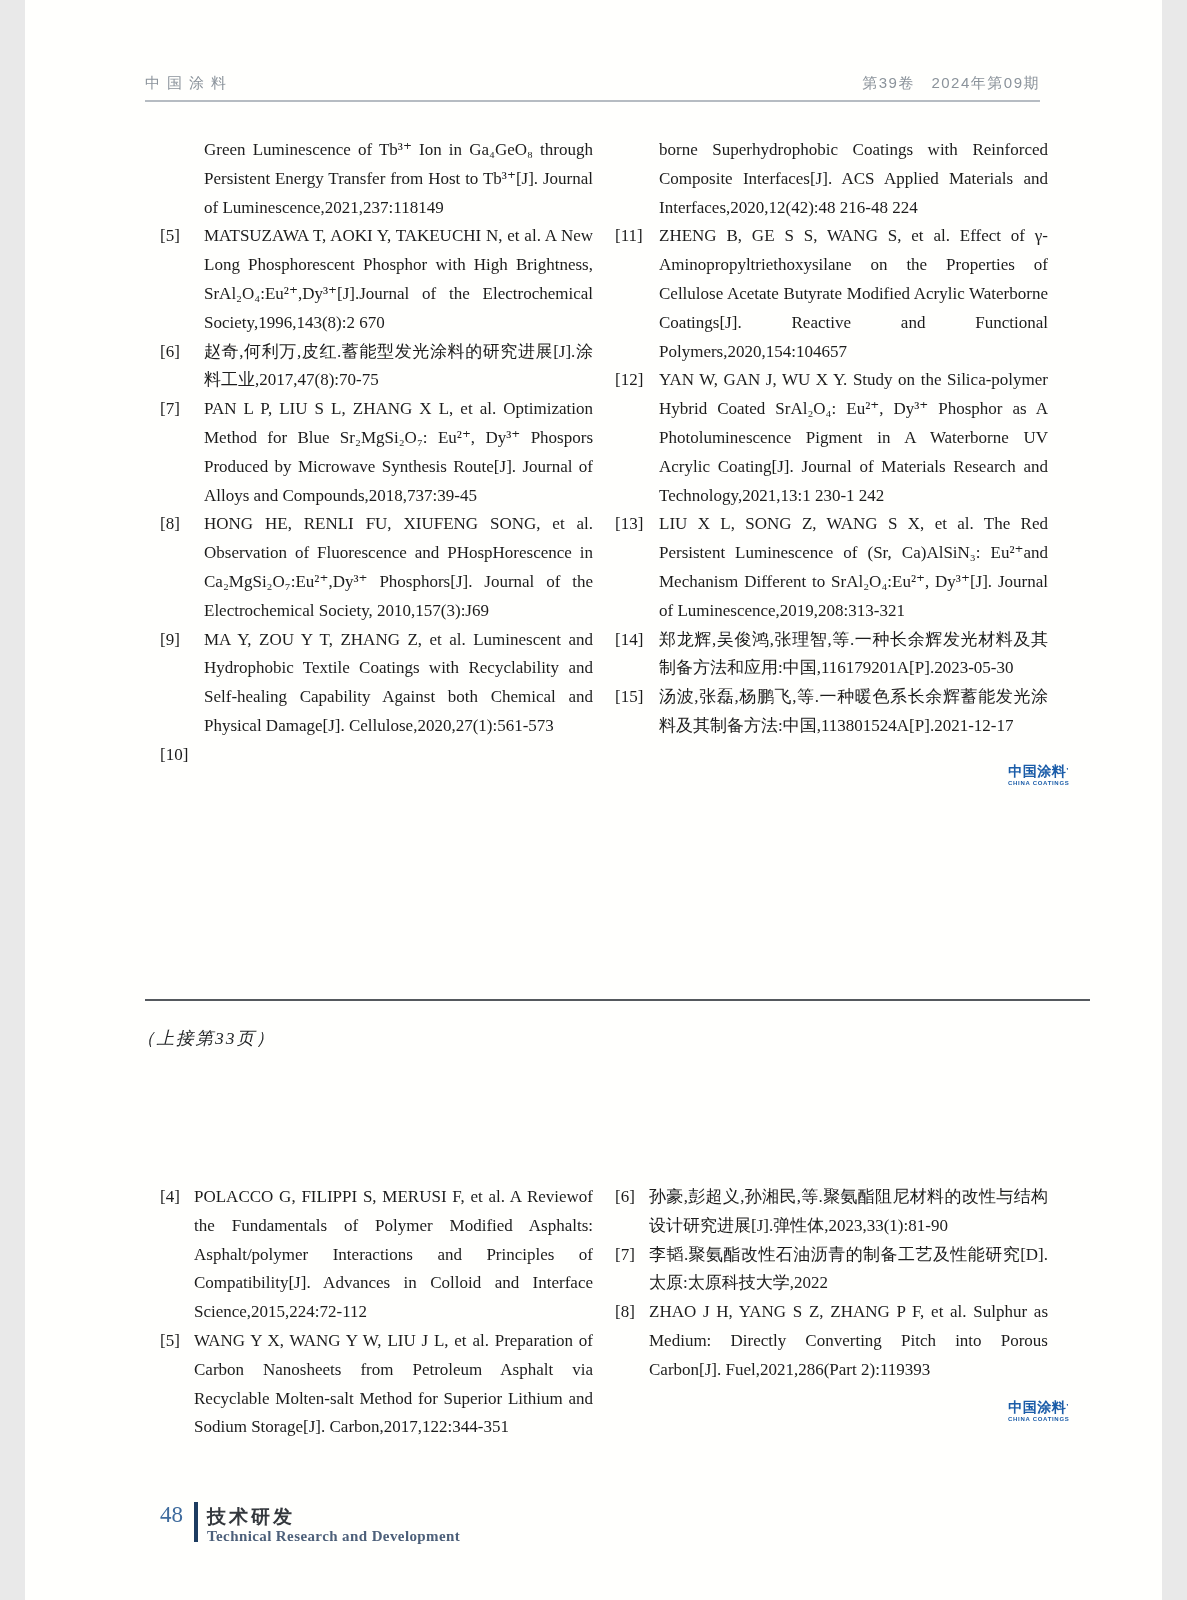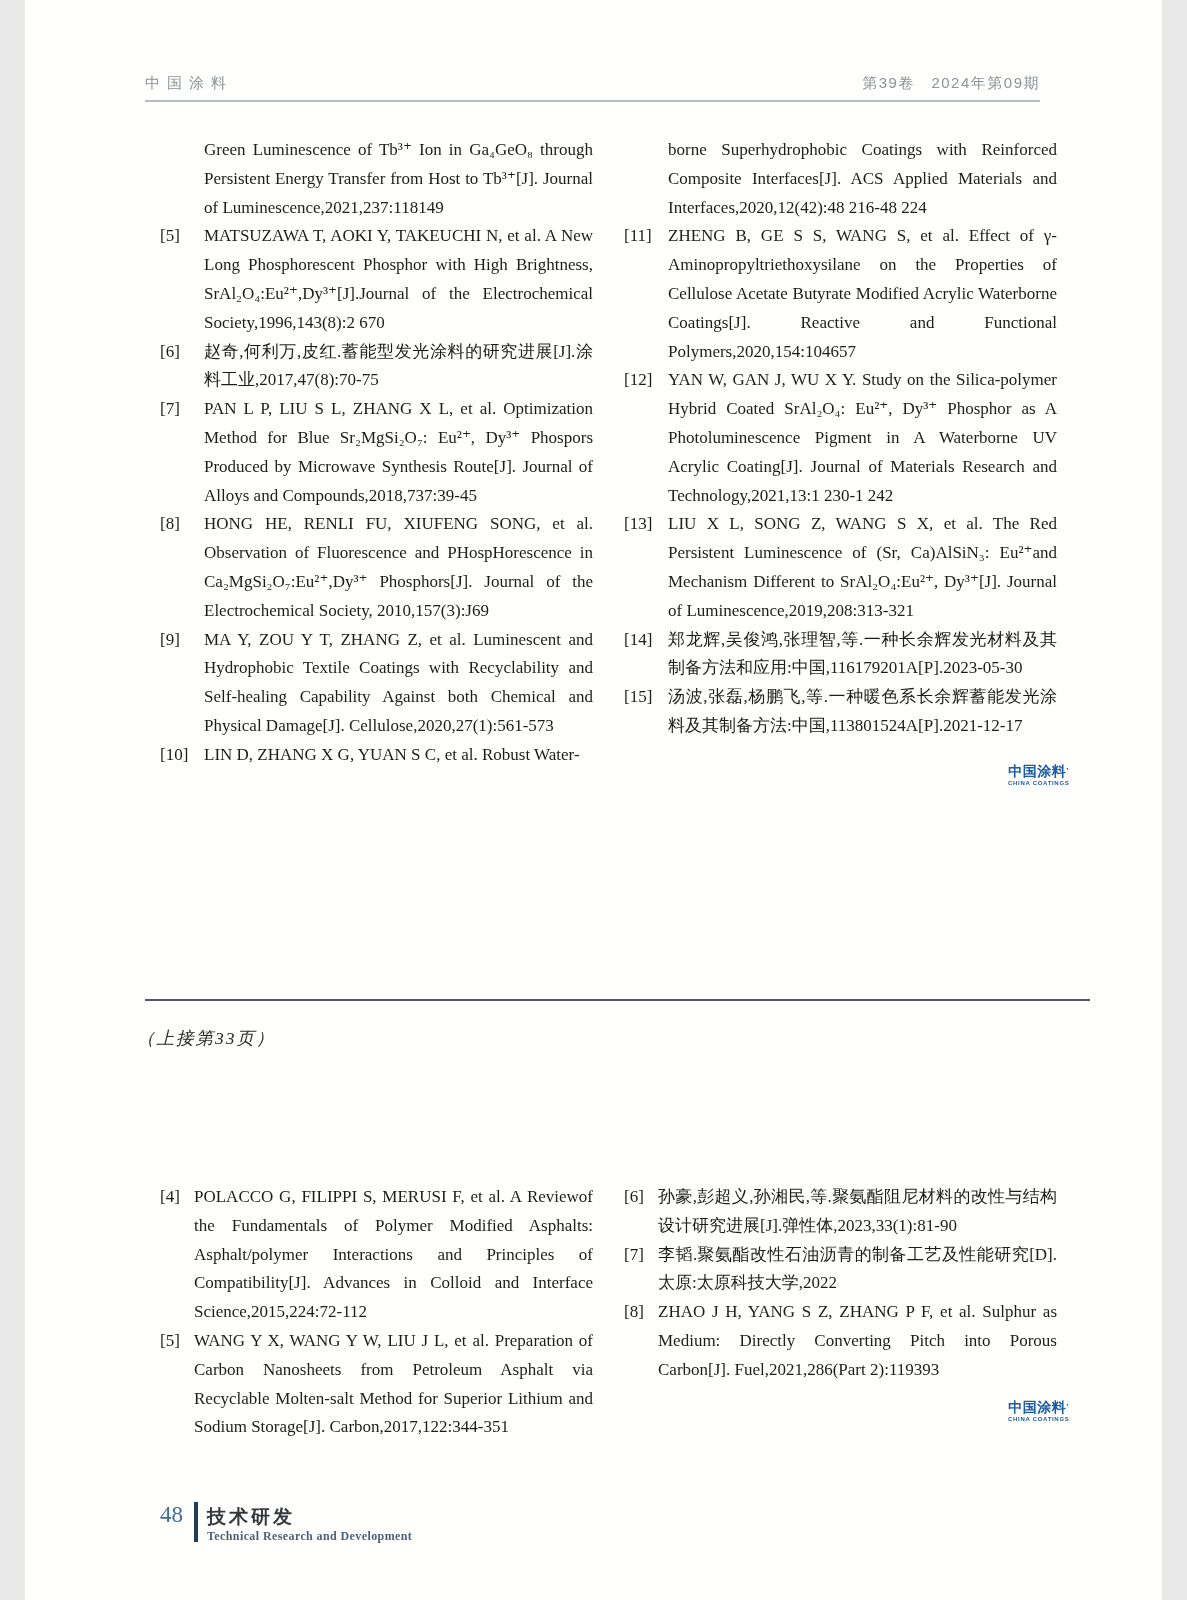--- a/index.html
+++ b/index.html
@@ -31,21 +31,21 @@
   }
   .journal-name { letter-spacing: 7px; }
   .issue-info { letter-spacing: 1.5px; }
 
   
   .refs {
     position: absolute;
     left: 135px;
     width: 897px;
     display: flex;
-    gap: 31px;
+    gap: 22px;
   }
   .refs-top { top: 136px; }
   .refs-bottom { top: 1183px; }
   .ref-col { width: 433px; }
   .ref-item {
     display: flex;
     font-size: 17px;
     line-height: 28.8px;
   }
   .ref-num { flex: 0 0 44px; }
@@ -108,21 +108,21 @@
   .footer-cn {
     font-family: "Liberation Sans", "DejaVu Sans", sans-serif;
     font-weight: bold;
     font-size: 19px;
     line-height: 23px;
     letter-spacing: 3px;
     color: #34383d;
   }
   .footer-en {
     font-weight: bold;
-    font-size: 12px;
+    font-size: 15px;
     line-height: 16px;
     letter-spacing: 0.4px;
     color: #4c5f79;
     text-align: center;
   }
 </style>
 </head>
 <body>
 
 <div class="page">
@@ -160,21 +160,20 @@
           <span class="ref-text">HONG HE, RENLI FU, XIUFENG SONG, et al. Observation of Fluorescence and PHospHorescence in Ca₂MgSi₂O₇:Eu²⁺,Dy³⁺ Phosphors[J]. Journal of the Electrochemical Society, 2010,157(3):J69</span>
         </div>
 
         <div class="ref-item">
           <span class="ref-num">[9]</span>
           <span class="ref-text">MA Y, ZOU Y T, ZHANG Z, et al. Luminescent and Hydrophobic Textile Coatings with Recyclability and Self-healing Capability Against both Chemical and Physical Damage[J]. Cellulose,2020,27(1):561-573</span>
         </div>
 
         <div class="ref-item">
           <span class="ref-num">[10]</span>
-          <span class="ref-text">LIN D, ZHANG X G, YUAN S C, et al. Robust Water-</span>
         </div>
       </div>
     <div class="ref-col">
 
         <div class="ref-item">
           <span class="ref-num"></span>
           <span class="ref-text">borne Superhydrophobic Coatings with Reinforced Composite Interfaces[J]. ACS Applied Materials and Interfaces,2020,12(42):48 216-48 224</span>
         </div>
 
         <div class="ref-item">

